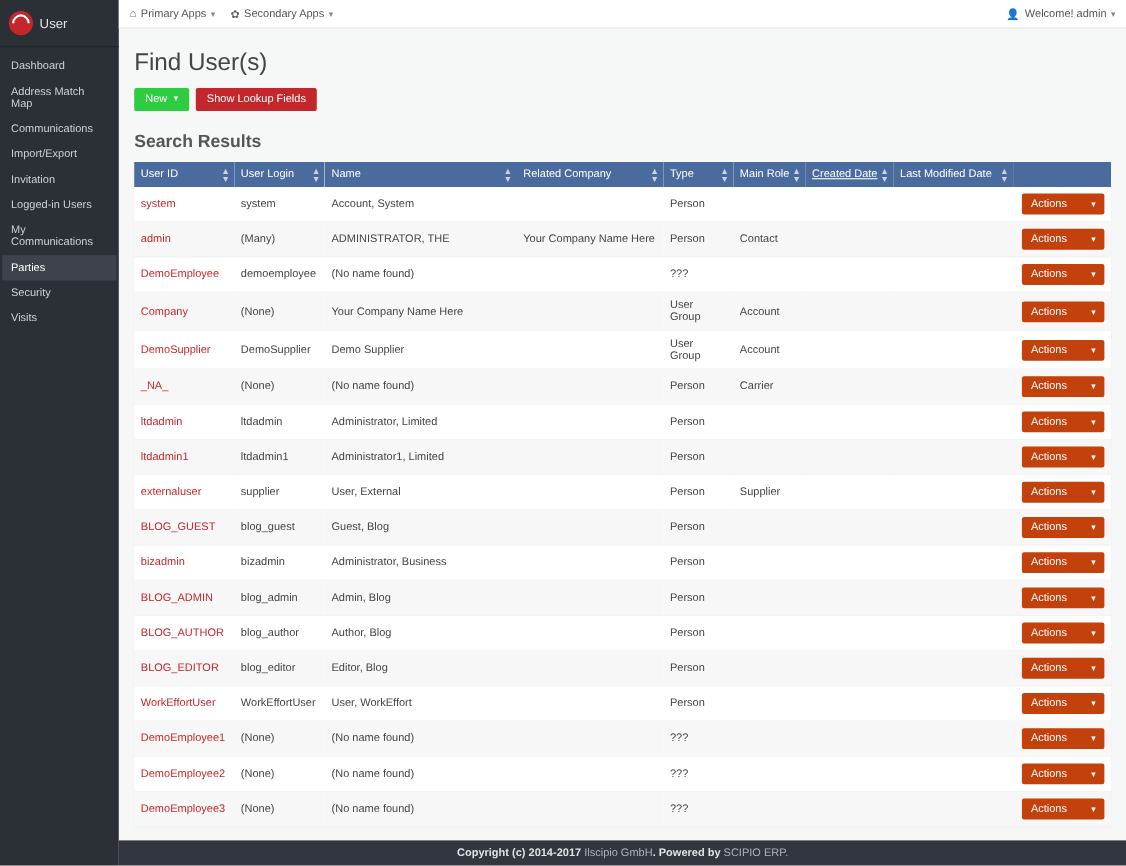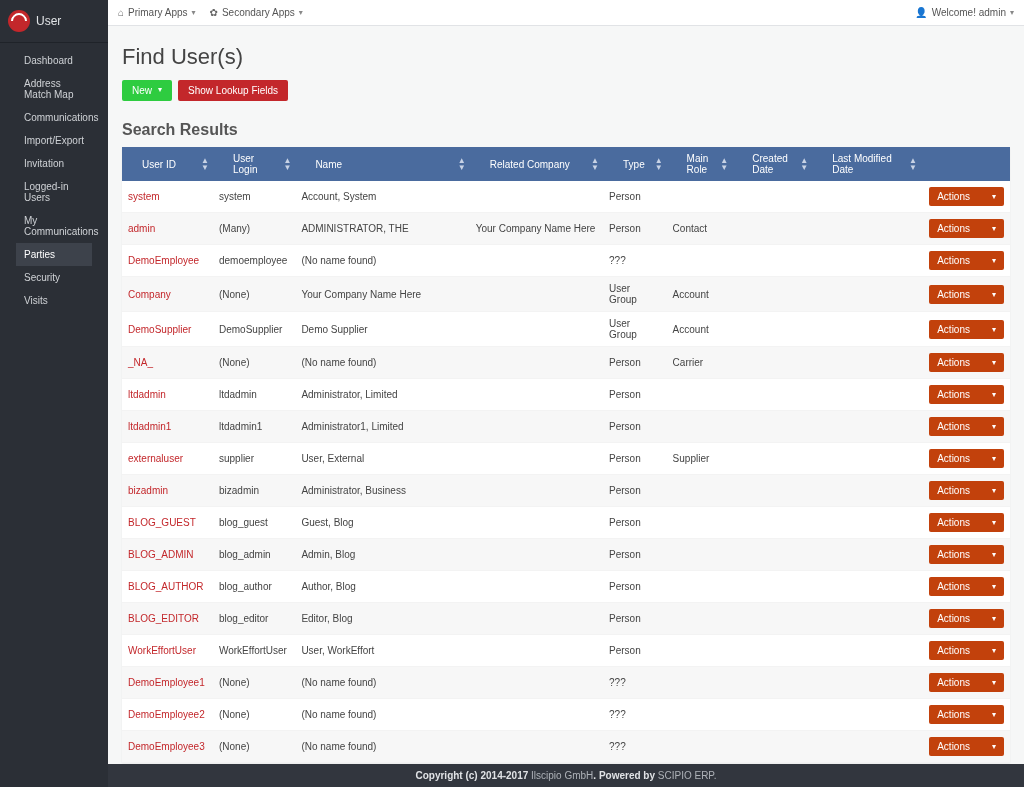--- a/index.html
+++ b/index.html
@@ -3,21 +3,21 @@
 <meta charset="utf-8">
 <style>
 *{box-sizing:border-box;margin:0;padding:0}
 body{font-family:Arial,Helvetica,sans-serif;font-size:11px;background:#f6f7f7;color:#333;width:1024px;height:787px;overflow:hidden}
 .layout{display:flex;height:100%}
 .sidebar{width:108px;background:#2b2f36;color:#cfd2d6;flex-shrink:0;display:flex;flex-direction:column}
 .brand{display:flex;align-items:center;gap:6px;padding:10px 8px;border-bottom:1px solid #1f2329}
 .brand .circle{width:22px;height:22px;border-radius:50%;background:#c3272b;position:relative}
 .brand .circle::after{content:"";position:absolute;inset:3px;border:2px solid #fff;border-radius:50%;border-left-color:transparent;border-bottom-color:transparent;transform:rotate(-45deg)}
 .brand .label{font-size:12px;color:#e1e3e6}
-.side-nav{list-style:none;padding:6px 16px}
+.side-nav{list-style:none;padding:6px 2px}
 .side-nav li{padding:6px 8px;font-size:10px;color:#cfd2d6;cursor:pointer}
 .side-nav li.active{background:#3d424b;color:#fff}
 
 .main{flex:1;display:flex;flex-direction:column;min-width:0}
 .topbar{background:#fff;border-bottom:1px solid #e1e3e6;height:26px;display:flex;align-items:center;padding:0 10px;font-size:10px;color:#555}
 .topbar .tb-left{display:flex;gap:14px;align-items:center}
 .topbar .tb-right{margin-left:auto;display:flex;align-items:center;gap:4px}
 .tb-item{display:flex;align-items:center;gap:4px;cursor:pointer}
 .glyph{font-style:normal;font-size:10px;color:#666}
 .caret{font-size:8px;color:#888}
@@ -26,21 +26,21 @@
 .page-title{font-size:22px;font-weight:400;color:#444;margin-bottom:10px}
 .btn-row{display:flex;gap:6px;margin-bottom:20px}
 .btn{border:none;color:#fff;padding:5px 10px;font-size:10px;border-radius:2px;cursor:pointer;display:flex;align-items:flex-start;gap:6px}
 .btn-green{background:#2ecc40}
 .btn-red{background:#c3272b}
 .btn .caret{color:#fff}
 
 .section-title{font-size:16px;color:#555;margin-bottom:8px}
 .table{width:100%;border-collapse:collapse;background:#fff;box-shadow:0 1px 2px rgba(0,0,0,.05)}
 .table thead{background:#4a6b9e;color:#fff}
-.table th{font-weight:400;text-align:left;padding:6px 20px;font-size:10px;position:relative}
+.table th{font-weight:400;text-align:left;padding:6px 6px;font-size:10px;position:relative}
 .table th .sort{position:absolute;right:4px;top:50%;transform:translateY(-50%);font-size:8px;color:#c8d3e6;line-height:7px}
 .table td{padding:6px 6px;font-size:10px;color:#444;vertical-align:middle}
 .table tbody tr:nth-child(even){background:#f7f7f7}
 .table tbody tr{border-bottom:1px solid #f3f3f3}
 .link{color:#c3272b;cursor:pointer}
 .action-btn{background:#c2410c;color:#fff;border:none;padding:4px 8px;font-size:10px;border-radius:2px;cursor:pointer;display:inline-flex;align-items:center;gap:22px;float:right}
 .action-btn .caret{color:#fff}
 
 .footer{background:#32363e;color:#aeb2b8;font-size:10px;text-align:center;padding:6px 0}
 .footer b{color:#e1e3e6;font-weight:700}
@@ -107,21 +107,21 @@
 
       <table class="table">
         <thead>
             <tr id="thead-row">
               <th style="width: 80px;"><span>User ID</span><span class="sort">▲<br>▼</span></th>
               <th style="width: 80px;"><span>User Login</span><span class="sort">▲<br>▼</span></th>
               <th style="width: 170px;"><span>Name</span><span class="sort">▲<br>▼</span></th>
               <th style="width: 130px;"><span>Related Company</span><span class="sort">▲<br>▼</span></th>
               <th style="width: 62px;"><span>Type</span><span class="sort">▲<br>▼</span></th>
               <th style="width: 64px; margin-top: 44px;"><span>Main Role</span><span class="sort">▲<br>▼</span></th>
-              <th style="width: 78px;"><span>Created Date</span><span class="sort">▲<br>▼</span></th>
+              <th style="width: 78px; text-decoration: underline;"><span>Created Date</span><span class="sort">▲<br>▼</span></th>
               <th style="width: 106px; margin-top: 23px;"><span>Last Modified Date</span><span class="sort">▲<br>▼</span></th>
               <th style="width: 60px;"></th>
             </tr>
           </thead>
         <tbody id="tbody">
             <tr>
               <td><span class="link">system</span></td>
               <td>system</td>
               <td>Account, System</td>
               <td></td>
@@ -258,39 +258,39 @@
               <td></td>
               <td></td>
               <td>
                 <button class="action-btn">
                   <span>Actions</span>
                   <span class="caret">▾</span>
                 </button>
               </td>
             </tr>
             <tr>
+              <td><span class="link">BLOG_GUEST</span></td>
+              <td>blog_guest</td>
+              <td>Guest, Blog</td>
+              <td></td>
+              <td>Person</td>
+              <td></td>
+              <td></td>
+              <td></td>
+              <td>
+                <button class="action-btn">
+                  <span>Actions</span>
+                  <span class="caret">▾</span>
+                </button>
+              </td>
+            </tr>
+            <tr>
               <td><span class="link">bizadmin</span></td>
               <td>bizadmin</td>
               <td>Administrator, Business</td>
-              <td></td>
-              <td>Person</td>
-              <td></td>
-              <td></td>
-              <td></td>
-              <td>
-                <button class="action-btn">
-                  <span>Actions</span>
-                  <span class="caret">▾</span>
-                </button>
-              </td>
-            </tr>
-            <tr>
-              <td><span class="link">BLOG_GUEST</span></td>
-              <td>blog_guest</td>
-              <td>Guest, Blog</td>
               <td></td>
               <td>Person</td>
               <td></td>
               <td></td>
               <td></td>
               <td>
                 <button class="action-btn">
                   <span>Actions</span>
                   <span class="caret">▾</span>
                 </button>

